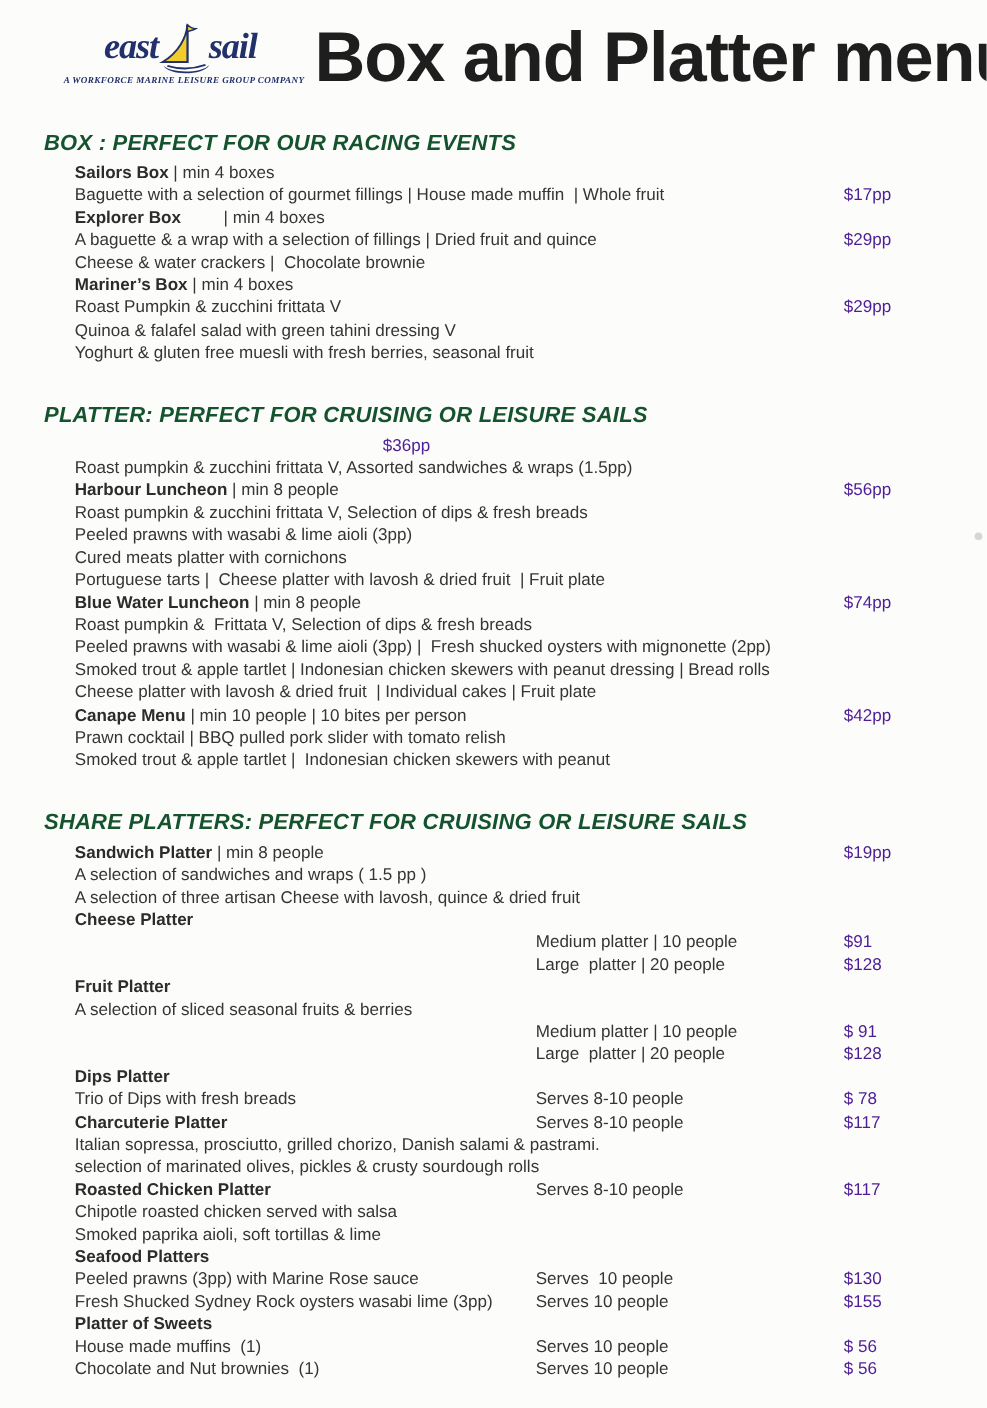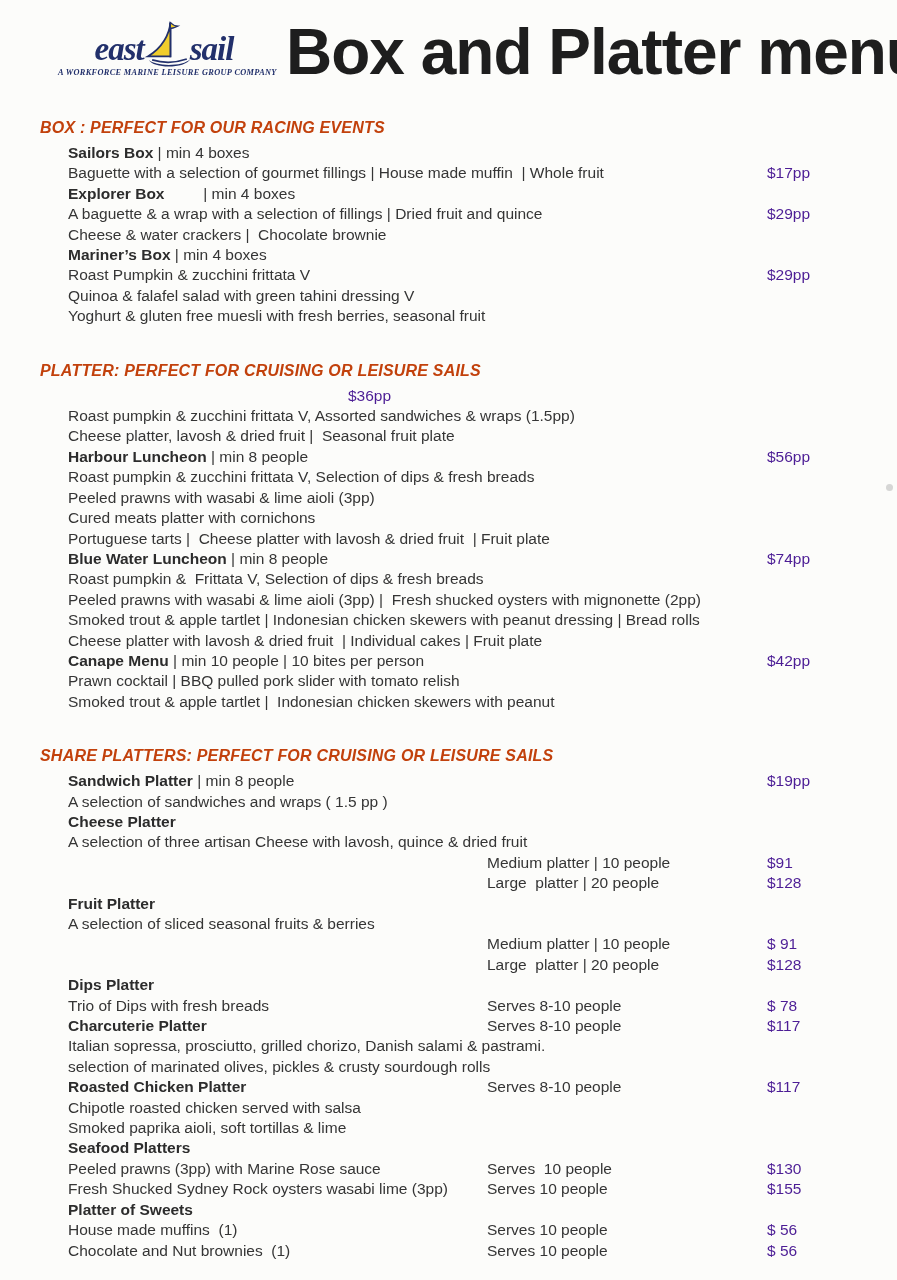--- a/index.html
+++ b/index.html
@@ -15,21 +15,21 @@
     width:897px;height:1280px;
     background:var(--paper);
     font-family:"Liberation Sans","DejaVu Sans",sans-serif;
     color:var(--ink);
     padding:16px 30px 0 40px;
     overflow:hidden;
   }
   
   .header{display:flex;align-items:flex-start;}
   .logo{margin-left:18px;margin-top:4px;width:212px;flex:none;}
-  .logo-row{display:flex;align-items:flex-end;justify-content:center;}
+  .logo-row{display:flex;align-items:center;justify-content:center;}
   .brand{
     font-family:"Liberation Serif","DejaVu Serif",serif;
     font-weight:bold;font-style:italic;
     font-size:33px;line-height:1;
     color:var(--navy);
     letter-spacing:-1px;
   }
   .sail-wrap{width:52px;height:52px;margin:0 -2px -6px -4px;flex:none;}
   .tagline{
     margin-top:2px;
@@ -47,24 +47,24 @@
     color:#1e1e1e;
     line-height:1;
     margin-left:16px;
     margin-top:4px;
     white-space:nowrap;
   }
   
   .menu-section{margin-top:21px;}
   .menu-section:first-child{margin-top:19px;}
   .section-heading{
-    font-size:16px;
+    font-size:20px;
     font-weight:bold;
     font-style:italic;
-    color:#c2410c;
+    color:#14532d;
     letter-spacing:.2px;
     white-space:nowrap;
     margin-bottom:6px;
     margin-top:35px;
   }
   .row{
     display:flex;
     align-items:baseline;
     line-height:20.4px;
     font-size:15.5px;
@@ -116,41 +116,40 @@
         <div class="row"><div class="cell-left"><span class="item-desc">Cheese &amp; water crackers |  Chocolate brownie</span></div><div class="cell-mid"></div><div class="cell-price"></div></div>
         <div class="row"><div class="cell-left"><span class="item-name">Mariner’s Box</span><span class="item-desc"> | min 4 boxes</span></div><div class="cell-mid"></div><div class="cell-price"></div></div>
         <div class="row"><div class="cell-left"><span class="item-desc">Roast Pumpkin &amp; zucchini frittata V</span></div><div class="cell-mid"></div><div class="cell-price">$29pp</div></div>
         <div class="row"><div class="cell-left"><span class="item-desc">Quinoa &amp; falafel salad with green tahini dressing V</span></div><div class="cell-mid"></div><div class="cell-price"></div></div>
         <div class="row"><div class="cell-left"><span class="item-desc">Yoghurt &amp; gluten free muesli with fresh berries, seasonal fruit</span></div><div class="cell-mid"></div><div class="cell-price"></div></div>
       </section>
       <section class="menu-section">
         <h2 class="section-heading">PLATTER: PERFECT FOR CRUISING OR LEISURE SAILS</h2>
         <div class="row"><div class="cell-mid"></div><div class="cell-price">$36pp</div></div>
         <div class="row"><div class="cell-left"><span class="item-desc">Roast pumpkin &amp; zucchini frittata V, Assorted sandwiches &amp; wraps (1.5pp)</span></div><div class="cell-mid"></div><div class="cell-price"></div></div>
-        <div class="row"><div class="cell-left"><span class="item-desc">Cheese platter, lavosh &amp; dried fruit |  Seasonal fruit plate</span></div><div class="cell-mid"></div><div class="cell-price"></div></div>
         <div class="row"><div class="cell-left"><span class="item-name">Harbour Luncheon</span><span class="item-desc"> | min 8 people</span></div><div class="cell-mid"></div><div class="cell-price">$56pp</div></div>
         <div class="row"><div class="cell-left"><span class="item-desc">Roast pumpkin &amp; zucchini frittata V, Selection of dips &amp; fresh breads</span></div><div class="cell-mid"></div><div class="cell-price"></div></div>
         <div class="row"><div class="cell-left"><span class="item-desc">Peeled prawns with wasabi &amp; lime aioli (3pp)</span></div><div class="cell-mid"></div><div class="cell-price"></div></div>
         <div class="row"><div class="cell-left"><span class="item-desc">Cured meats platter with cornichons</span></div><div class="cell-mid"></div><div class="cell-price"></div></div>
         <div class="row"><div class="cell-left"><span class="item-desc">Portuguese tarts |  Cheese platter with lavosh &amp; dried fruit  | Fruit plate</span></div><div class="cell-mid"></div><div class="cell-price"></div></div>
         <div class="row"><div class="cell-left"><span class="item-name">Blue Water Luncheon</span><span class="item-desc"> | min 8 people</span></div><div class="cell-mid"></div><div class="cell-price">$74pp</div></div>
         <div class="row"><div class="cell-left"><span class="item-desc">Roast pumpkin &amp;  Frittata V, Selection of dips &amp; fresh breads</span></div><div class="cell-mid"></div><div class="cell-price"></div></div>
         <div class="row"><div class="cell-left"><span class="item-desc">Peeled prawns with wasabi &amp; lime aioli (3pp) |  Fresh shucked oysters with mignonette (2pp)</span></div><div class="cell-mid"></div><div class="cell-price"></div></div>
         <div class="row"><div class="cell-left"><span class="item-desc">Smoked trout &amp; apple tartlet | Indonesian chicken skewers with peanut dressing | Bread rolls</span></div><div class="cell-mid"></div><div class="cell-price"></div></div>
         <div class="row"><div class="cell-left"><span class="item-desc">Cheese platter with lavosh &amp; dried fruit  | Individual cakes | Fruit plate</span></div><div class="cell-mid"></div><div class="cell-price"></div></div>
         <div class="row"><div class="cell-left"><span class="item-name">Canape Menu</span><span class="item-desc"> | min 10 people | 10 bites per person</span></div><div class="cell-mid"></div><div class="cell-price">$42pp</div></div>
         <div class="row"><div class="cell-left"><span class="item-desc">Prawn cocktail | BBQ pulled pork slider with tomato relish</span></div><div class="cell-mid"></div><div class="cell-price"></div></div>
         <div class="row"><div class="cell-left"><span class="item-desc">Smoked trout &amp; apple tartlet |  Indonesian chicken skewers with peanut</span></div><div class="cell-mid"></div><div class="cell-price"></div></div>
       </section>
       <section class="menu-section">
         <h2 class="section-heading">SHARE PLATTERS: PERFECT FOR CRUISING OR LEISURE SAILS</h2>
         <div class="row"><div class="cell-left"><span class="item-name">Sandwich Platter</span><span class="item-desc"> | min 8 people</span></div><div class="cell-mid"></div><div class="cell-price">$19pp</div></div>
         <div class="row"><div class="cell-left"><span class="item-desc">A selection of sandwiches and wraps ( 1.5 pp )</span></div><div class="cell-mid"></div><div class="cell-price"></div></div>
+        <div class="row"><div class="cell-left"><span class="item-desc">A selection of three artisan Cheese with lavosh, quince &amp; dried fruit</span></div><div class="cell-mid"></div><div class="cell-price"></div></div>
         <div class="row"><div class="cell-left"><span class="item-name">Cheese Platter</span></div><div class="cell-mid"></div><div class="cell-price"></div></div>
-        <div class="row"><div class="cell-left"><span class="item-desc">A selection of three artisan Cheese with lavosh, quince &amp; dried fruit</span></div><div class="cell-mid"></div><div class="cell-price"></div></div>
         <div class="row"><div class="cell-left"></div><div class="cell-mid">Medium platter | 10 people</div><div class="cell-price">$91</div></div>
         <div class="row"><div class="cell-left"></div><div class="cell-mid">Large  platter | 20 people</div><div class="cell-price">$128</div></div>
         <div class="row"><div class="cell-left"><span class="item-name">Fruit Platter</span></div><div class="cell-mid"></div><div class="cell-price"></div></div>
         <div class="row"><div class="cell-left"><span class="item-desc">A selection of sliced seasonal fruits &amp; berries</span></div><div class="cell-mid"></div><div class="cell-price"></div></div>
         <div class="row"><div class="cell-left"></div><div class="cell-mid">Medium platter | 10 people</div><div class="cell-price">$ 91</div></div>
         <div class="row"><div class="cell-left"></div><div class="cell-mid">Large  platter | 20 people</div><div class="cell-price">$128</div></div>
         <div class="row"><div class="cell-left"><span class="item-name">Dips Platter</span></div><div class="cell-mid"></div><div class="cell-price"></div></div>
         <div class="row"><div class="cell-left"><span class="item-desc">Trio of Dips with fresh breads</span></div><div class="cell-mid">Serves 8-10 people</div><div class="cell-price">$ 78</div></div>
         <div class="row"><div class="cell-left"><span class="item-name">Charcuterie Platter</span></div><div class="cell-mid">Serves 8-10 people</div><div class="cell-price">$117</div></div>
         <div class="row"><div class="cell-left"><span class="item-desc">Italian sopressa, prosciutto, grilled chorizo, Danish salami &amp; pastrami.</span></div><div class="cell-mid"></div><div class="cell-price"></div></div>

